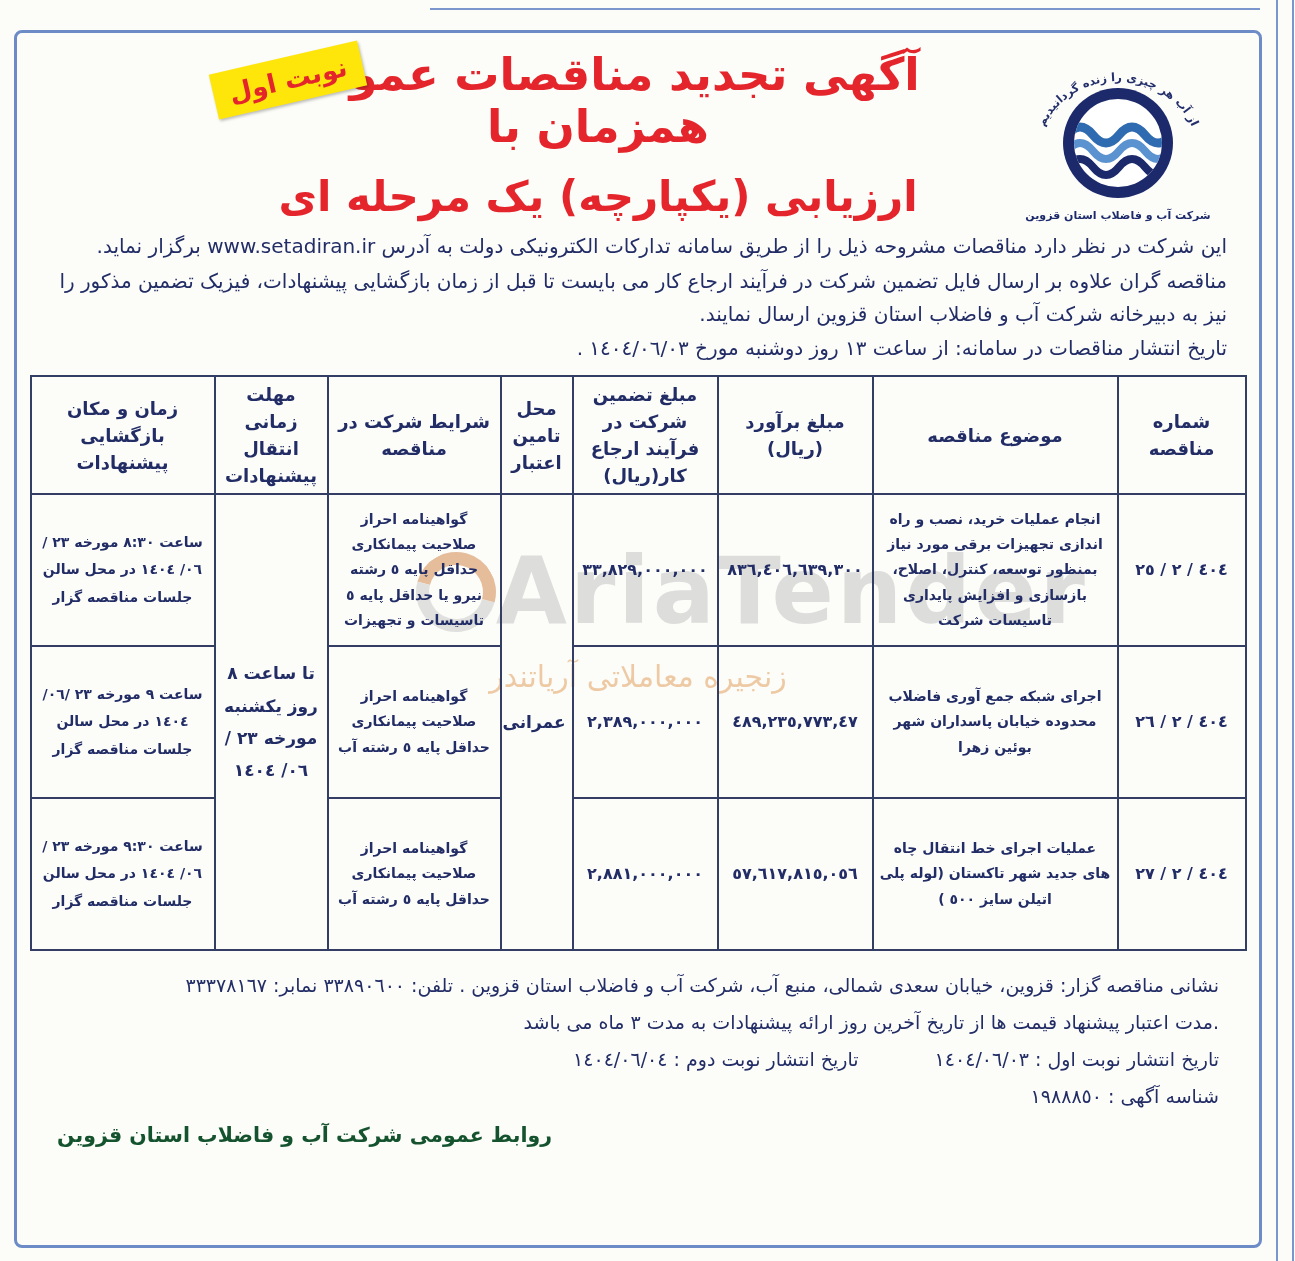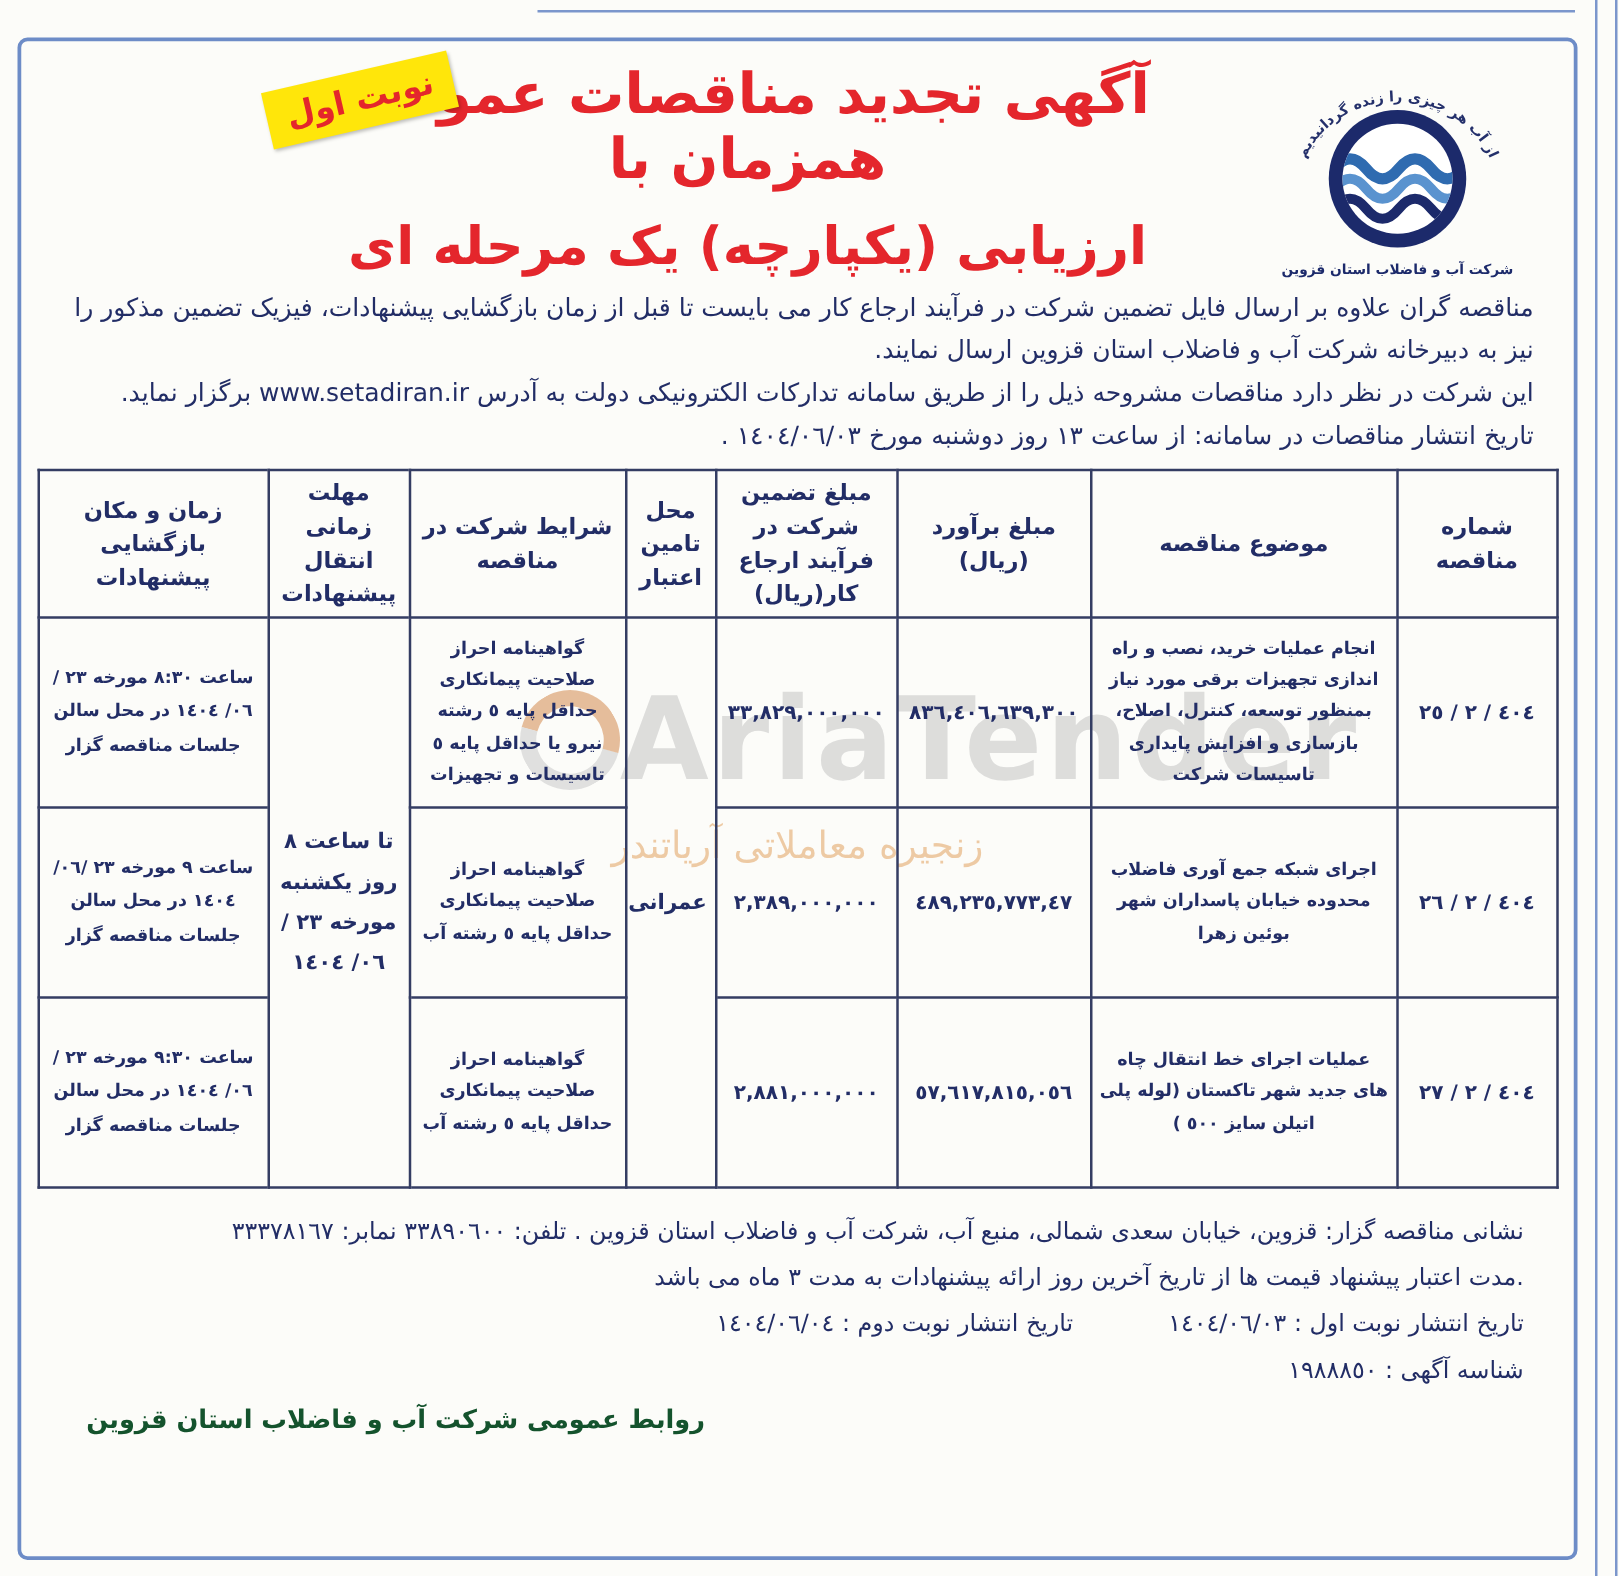--- a/index.html
+++ b/index.html
@@ -67,21 +67,21 @@
   }
   th { font-size:18px; font-weight:bold; height:98px; line-height:1.5; white-space:pre-line; }
   td { font-size:14px; font-weight:bold; line-height:1.8; }
   tbody tr { height:152px; }
   td.num { font-size:16px; letter-spacing:0; }
   td.opening { line-height:1.95; }
   td.deadline { line-height:1.9; font-size:17px; }
   td.funding { font-size:17px; }
 
   
-  .footer { padding:16px 40px 0 52px; font-size:19px; }
+  .footer { padding:16px 40px 0 40px; font-size:19px; }
   .footer .line { text-align:right; line-height:1.95; }
   .footer .pub-first { margin-left:70px; display:inline-block; }
   .footer .pr { text-align:left; font-size:20.5px; font-weight:bold; margin-top:8px; color:#14532d; }
 </style>
 </head>
 <body>
 
 <div class="top-rule"></div>
 <div class="edge-line edge-line-1"></div>
 <div class="edge-line edge-line-2"></div>
@@ -124,22 +124,22 @@
       <div class="title-block">
         <div class="title-l1">آگهی تجدید مناقصات عمومی همزمان با</div>
         <div class="title-l2">ارزیابی (یکپارچه) یک مرحله ای</div>
       </div>
 
       <div class="badge-area"></div>
       <div class="badge">نوبت اول</div>
     </div>
 
     <div class="intro">
+      <p>این شرکت در نظر دارد مناقصات مشروحه ذیل را از طریق سامانه تدارکات الکترونیکی دولت به آدرس www.setadiran.ir برگزار نماید.</p>
       <p>مناقصه گران علاوه بر ارسال فایل تضمین شرکت در فرآیند ارجاع کار می بایست تا قبل از زمان بازگشایی پیشنهادات، فیزیک تضمین مذکور را نیز به دبیرخانه شرکت آب و فاضلاب استان قزوین ارسال نمایند.</p>
-      <p>این شرکت در نظر دارد مناقصات مشروحه ذیل را از طریق سامانه تدارکات الکترونیکی دولت به آدرس www.setadiran.ir برگزار نماید.</p>
       <p class="tight">تاریخ انتشار مناقصات در سامانه: از ساعت ١٣ روز دوشنبه مورخ ١٤٠٤/٠٦/٠٣ .</p>
     </div>
 
     <table>
       <colgroup>
         <col style="width:128px">
           <col style="width:245px">
           <col style="width:155px">
           <col style="width:145px">
         <col style="width:72px">

